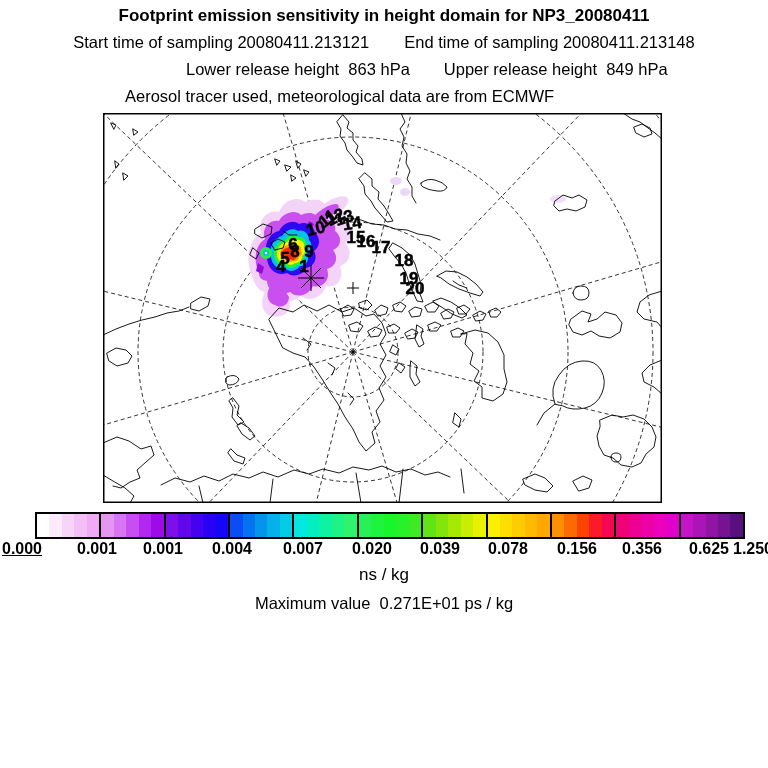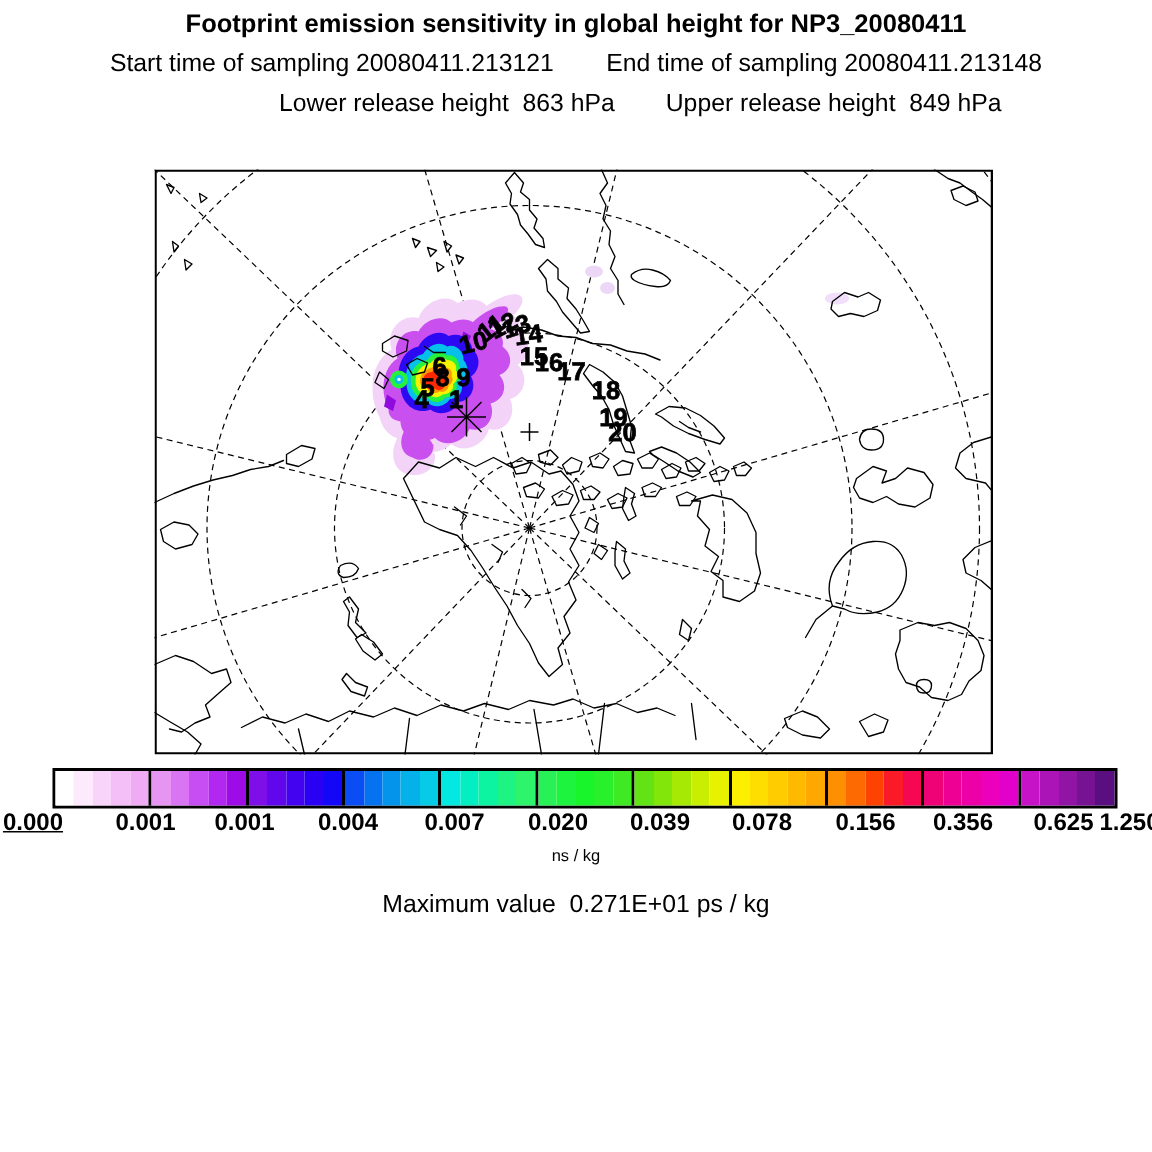--- a/index.html
+++ b/index.html
@@ -13,42 +13,43 @@
   #line3{top:60px;left:186px;gap:34px;}
   #line4{top:87px;left:125px;}
   .map-wrap{position:absolute;left:103px;top:113px;width:559px;height:390px;}
   .cbar{position:absolute;left:35px;top:512px;width:710px;height:27px;
         box-sizing:border-box;border:2px solid #000;display:flex;}
   .cb-seg{flex:1;display:flex;border-left:2px solid #000;}
   .cb-seg:first-child{border-left:none;}
   .cb-cell{flex:1;}
   .tickwrap{position:absolute;left:0;top:540px;width:768px;height:18px;}
   .tick{position:absolute;transform:translateX(-50%);font-size:16px;font-weight:bold;white-space:pre;}
-  .units{position:absolute;top:565px;left:0;width:768px;text-align:center;font-size:11px;white-space:pre;}
+  .units{position:absolute;top:565px;left:0;width:768px;text-align:center;font-size:17px;white-space:pre;}
   .maxv{position:absolute;top:594px;left:0;width:768px;text-align:center;font-size:16.5px;white-space:pre;}
   svg text.traj{font-family:"Liberation Sans",sans-serif;font-weight:bold;font-size:17px;
         fill:#000;stroke:#000;stroke-width:0.5;text-anchor:middle;}
 </style>
 </head>
 <body>
 
 <div class="page">
 
-  <div class="ttl">Footprint emission sensitivity in global height for NP3_20080411</div>
+  <div class="ttl">Footprint emission sensitivity in height domain for NP3_20080411</div>
 
   <div class="hline row" id="line2">
     <span>Start time of sampling 20080411.213121</span>
     <span>End time of sampling 20080411.213148</span>
   </div>
 
   <div class="hline row" id="line3">
     <span>Lower release height &nbsp;863 hPa</span>
     <span>Upper release height &nbsp;849 hPa</span>
   </div>
 
+  <div class="hline" id="line4">Aerosol tracer used, meteorological data are from ECMWF</div>
 
   <div class="map-wrap">
     <svg width="559" height="390" viewBox="0 0 559 390" xmlns="http://www.w3.org/2000/svg">
 
       <g id="graticule" stroke="#000" stroke-width="0.8" fill="none" stroke-dasharray="4 3">
         <circle cx="250" cy="239" r="45"></circle>
         <circle cx="250" cy="239" r="130"></circle>
         <circle cx="250" cy="239" r="215"></circle>
         <circle cx="250" cy="239" r="300"></circle>
         <circle cx="250" cy="239" r="385"></circle>

